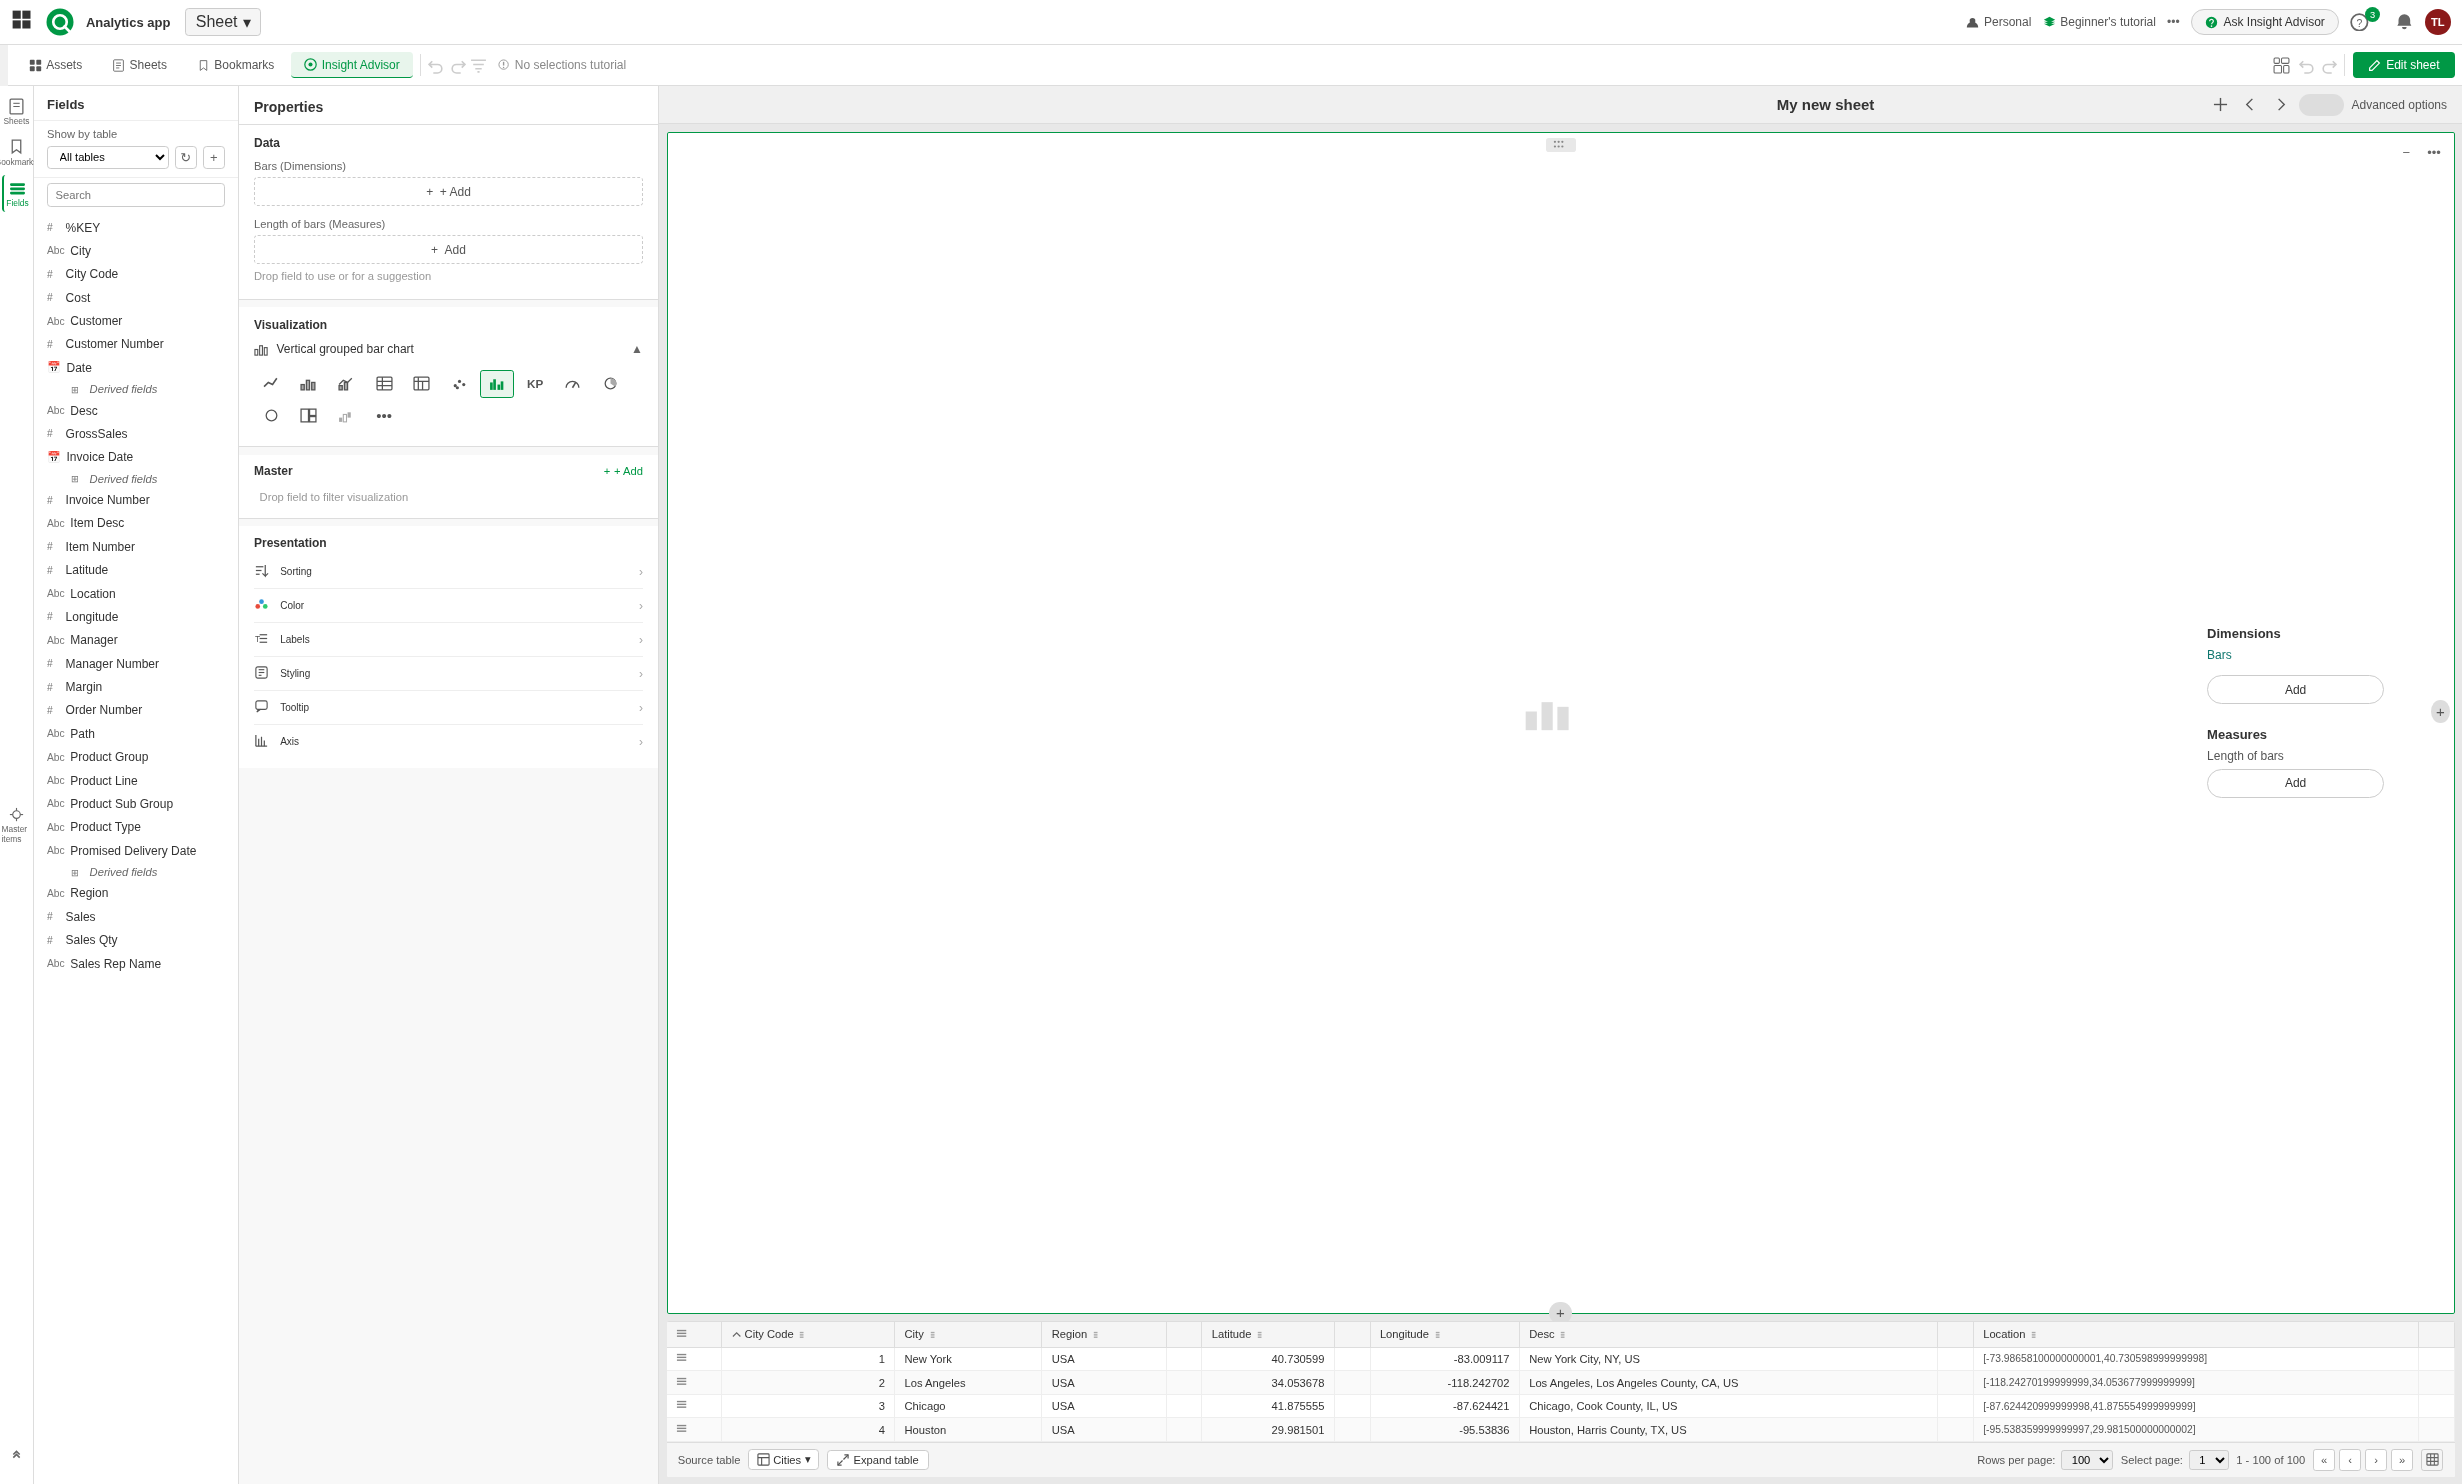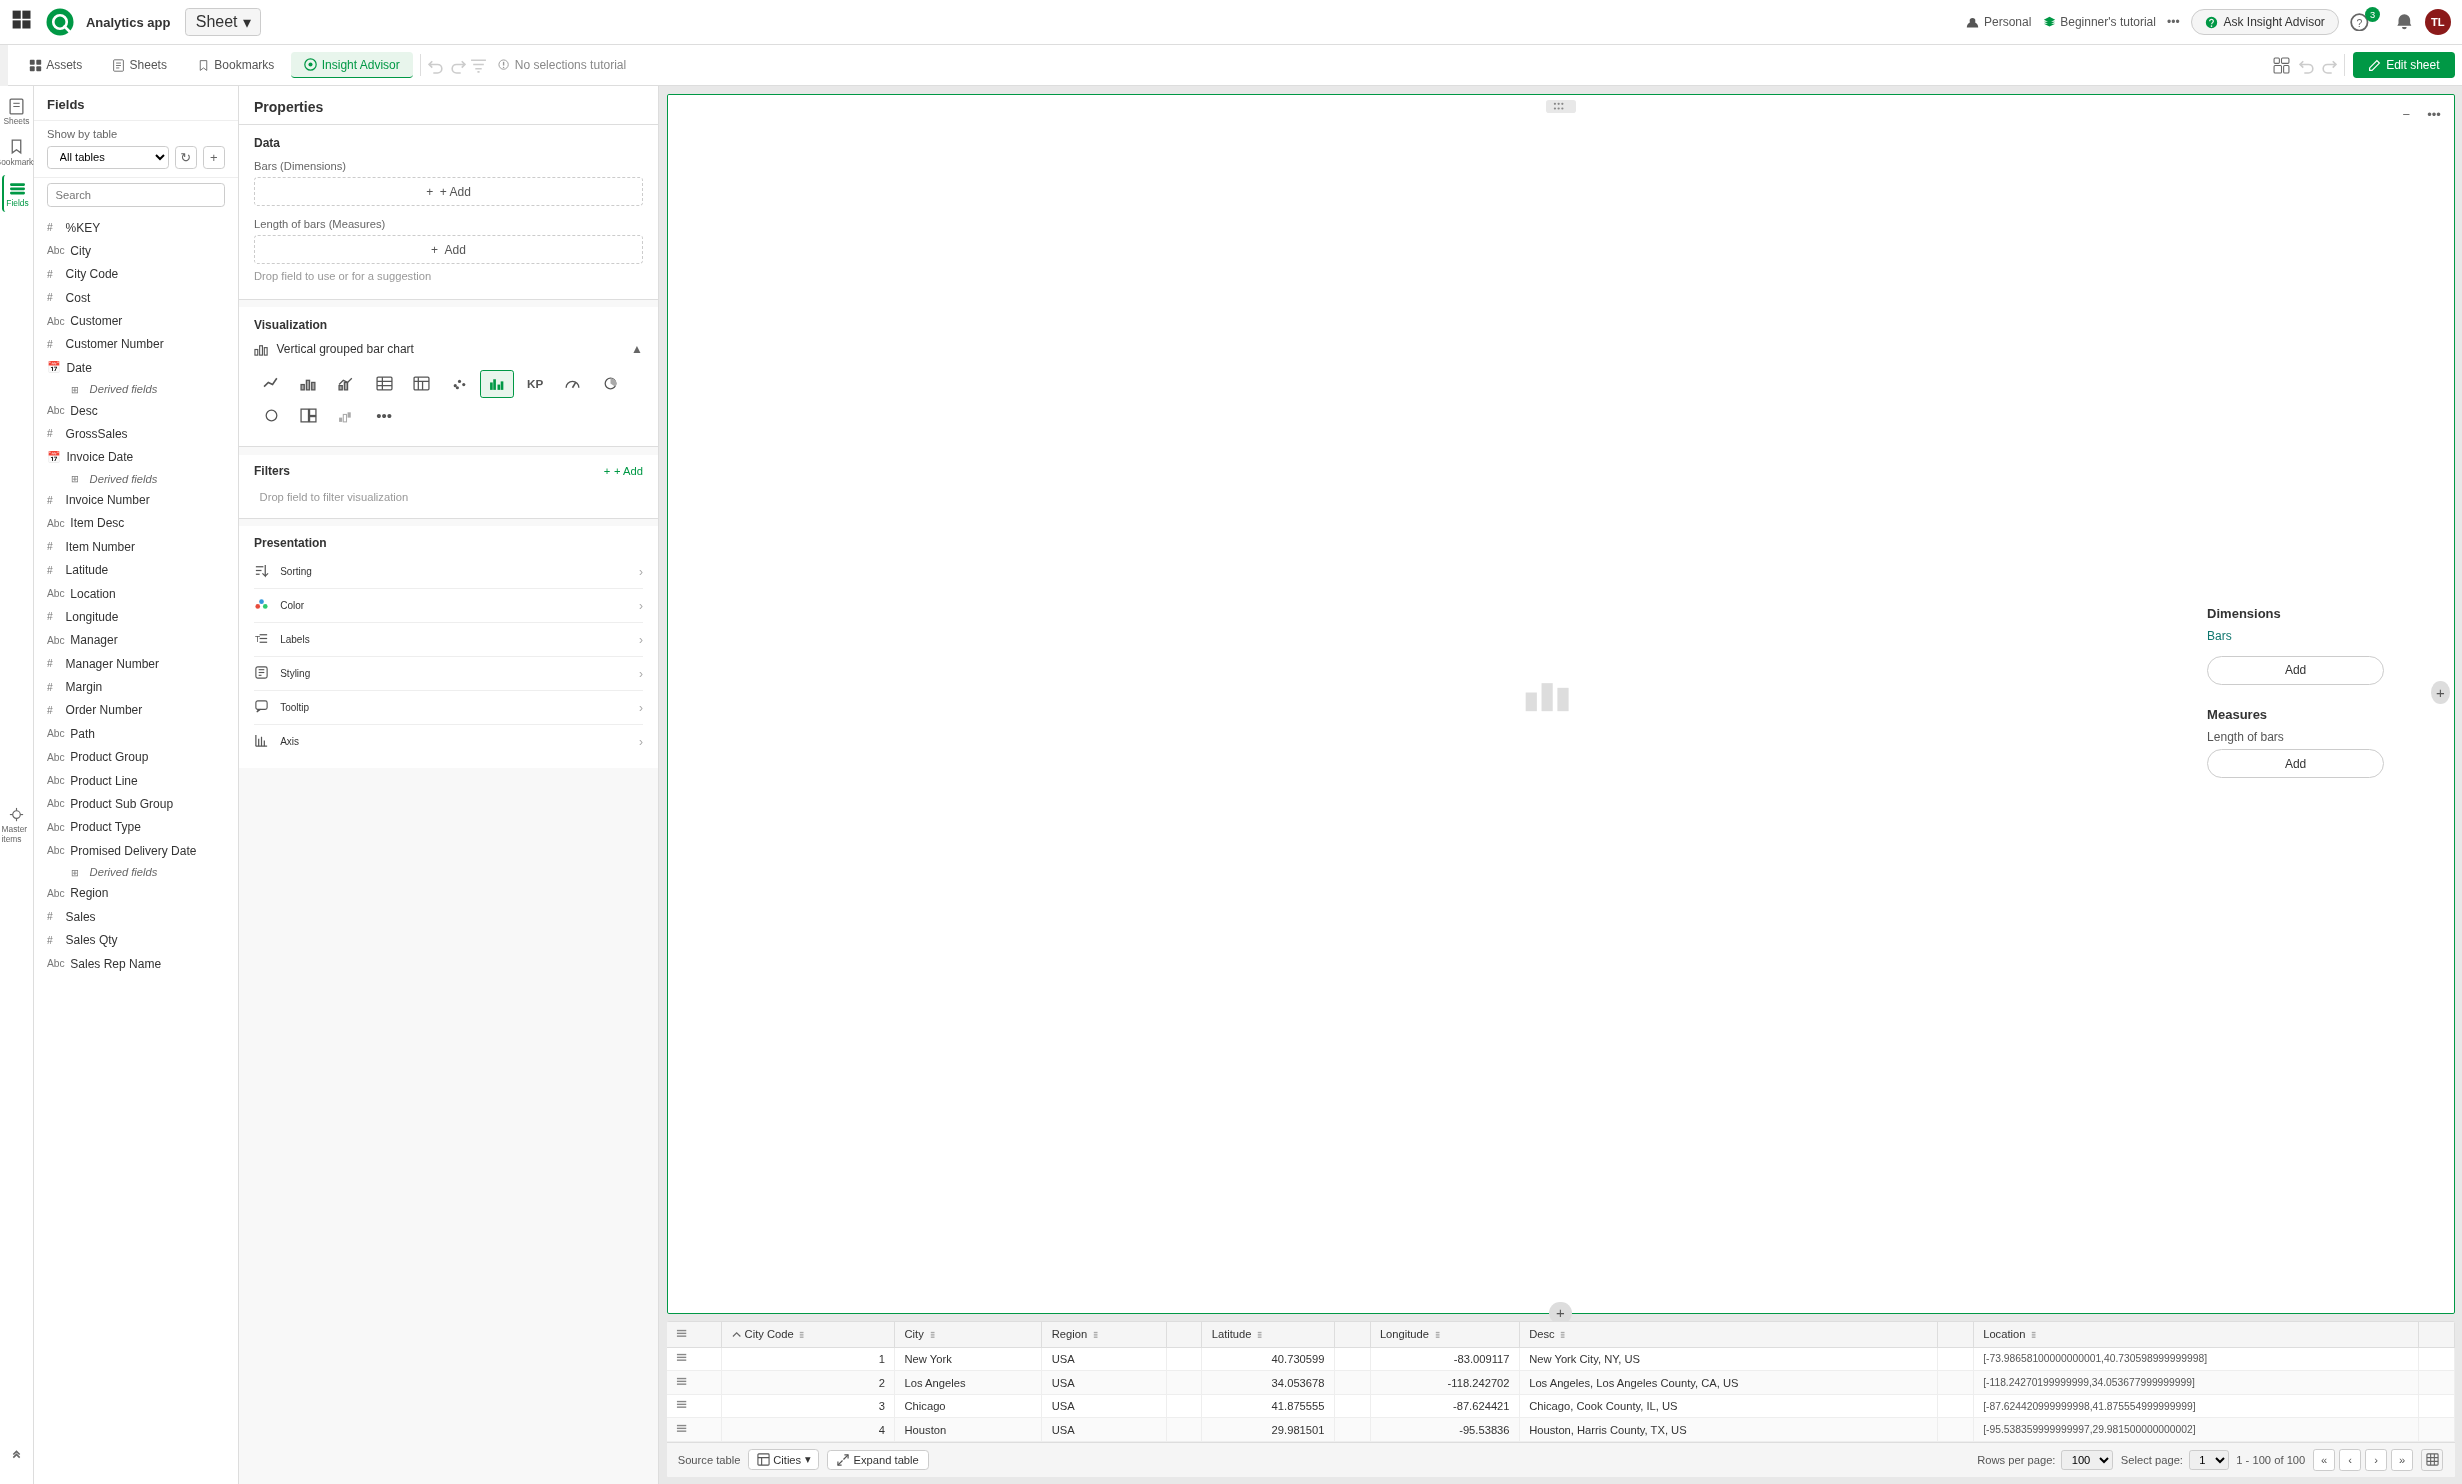--- a/index.html
+++ b/index.html
@@ -571,21 +571,21 @@
             </svg>
         </div>
         <div class="viz-icon-btn">
           <span style="font-size:15px;color:#555;">•••</span>
         </div>
       </div>
     </div>
 
     <div class="filters-section">
       <div class="filters-header">
-        <span class="filters-title">Filters</span>
+        <span class="filters-title">Master</span>
         <div class="add-filter-btn">
           <span>+</span>
             <span>+ Add</span>
         </div>
       </div>
       <div class="drop-filter-hint">Drop field to filter visualization</div>
     </div>
 
     <div class="presentation-section">
       <div class="presentation-title">Presentation</div>
@@ -658,20 +658,44 @@
             </svg>
         </span>
         <span class="pres-label">Axis</span>
         <span class="pres-chevron">›</span>
       </div>
     </div>
   </div>
 
   <div class="canvas-area">
 
+    <div class="sheet-header">
+      <div style="flex:1;"></div>
+      <div class="sheet-title">My new sheet</div>
+      <div class="sheet-header-actions">
+        <div class="sheet-action-btn">
+          <svg width="15" height="15" viewBox="0 0 16 16" fill="none" stroke="#555" stroke-width="1.5">
+              <line x1="8" y1="1" x2="8" y2="15"></line>
+              <line x1="1" y1="8" x2="15" y2="8"></line>
+            </svg>
+        </div>
+        <div class="sheet-action-btn">
+          <svg width="15" height="15" viewBox="0 0 16 16" fill="none" stroke="#555" stroke-width="1.5">
+              <polyline points="10,2 4,8 10,14"></polyline>
+            </svg>
+        </div>
+        <div class="sheet-action-btn">
+          <svg width="15" height="15" viewBox="0 0 16 16" fill="none" stroke="#555" stroke-width="1.5">
+              <polyline points="6,2 12,8 6,14"></polyline>
+            </svg>
+        </div>
+        <div style="width:45px;height:22.4px;background:#ddd;border-radius:11.2px;"></div>
+        <span class="advanced-options-btn">Advanced options</span>
+      </div>
+    </div>
 
     <div class="viz-canvas">
 
       <div style="position:absolute;top:5.6px;left:50%;transform:translateX(-50%);background:#e8e8e8;border-radius:2.8px;padding:1.9px 7.5px;cursor:move;display:flex;align-items:center;gap:2.8px;">
         <svg width="15" height="9.3" viewBox="0 0 16 10" fill="none">
             <circle cx="2" cy="2" r="1.2" fill="#888"></circle>
             <circle cx="6" cy="2" r="1.2" fill="#888"></circle>
             <circle cx="10" cy="2" r="1.2" fill="#888"></circle>
             <circle cx="2" cy="7" r="1.2" fill="#888"></circle>
             <circle cx="6" cy="7" r="1.2" fill="#888"></circle>

